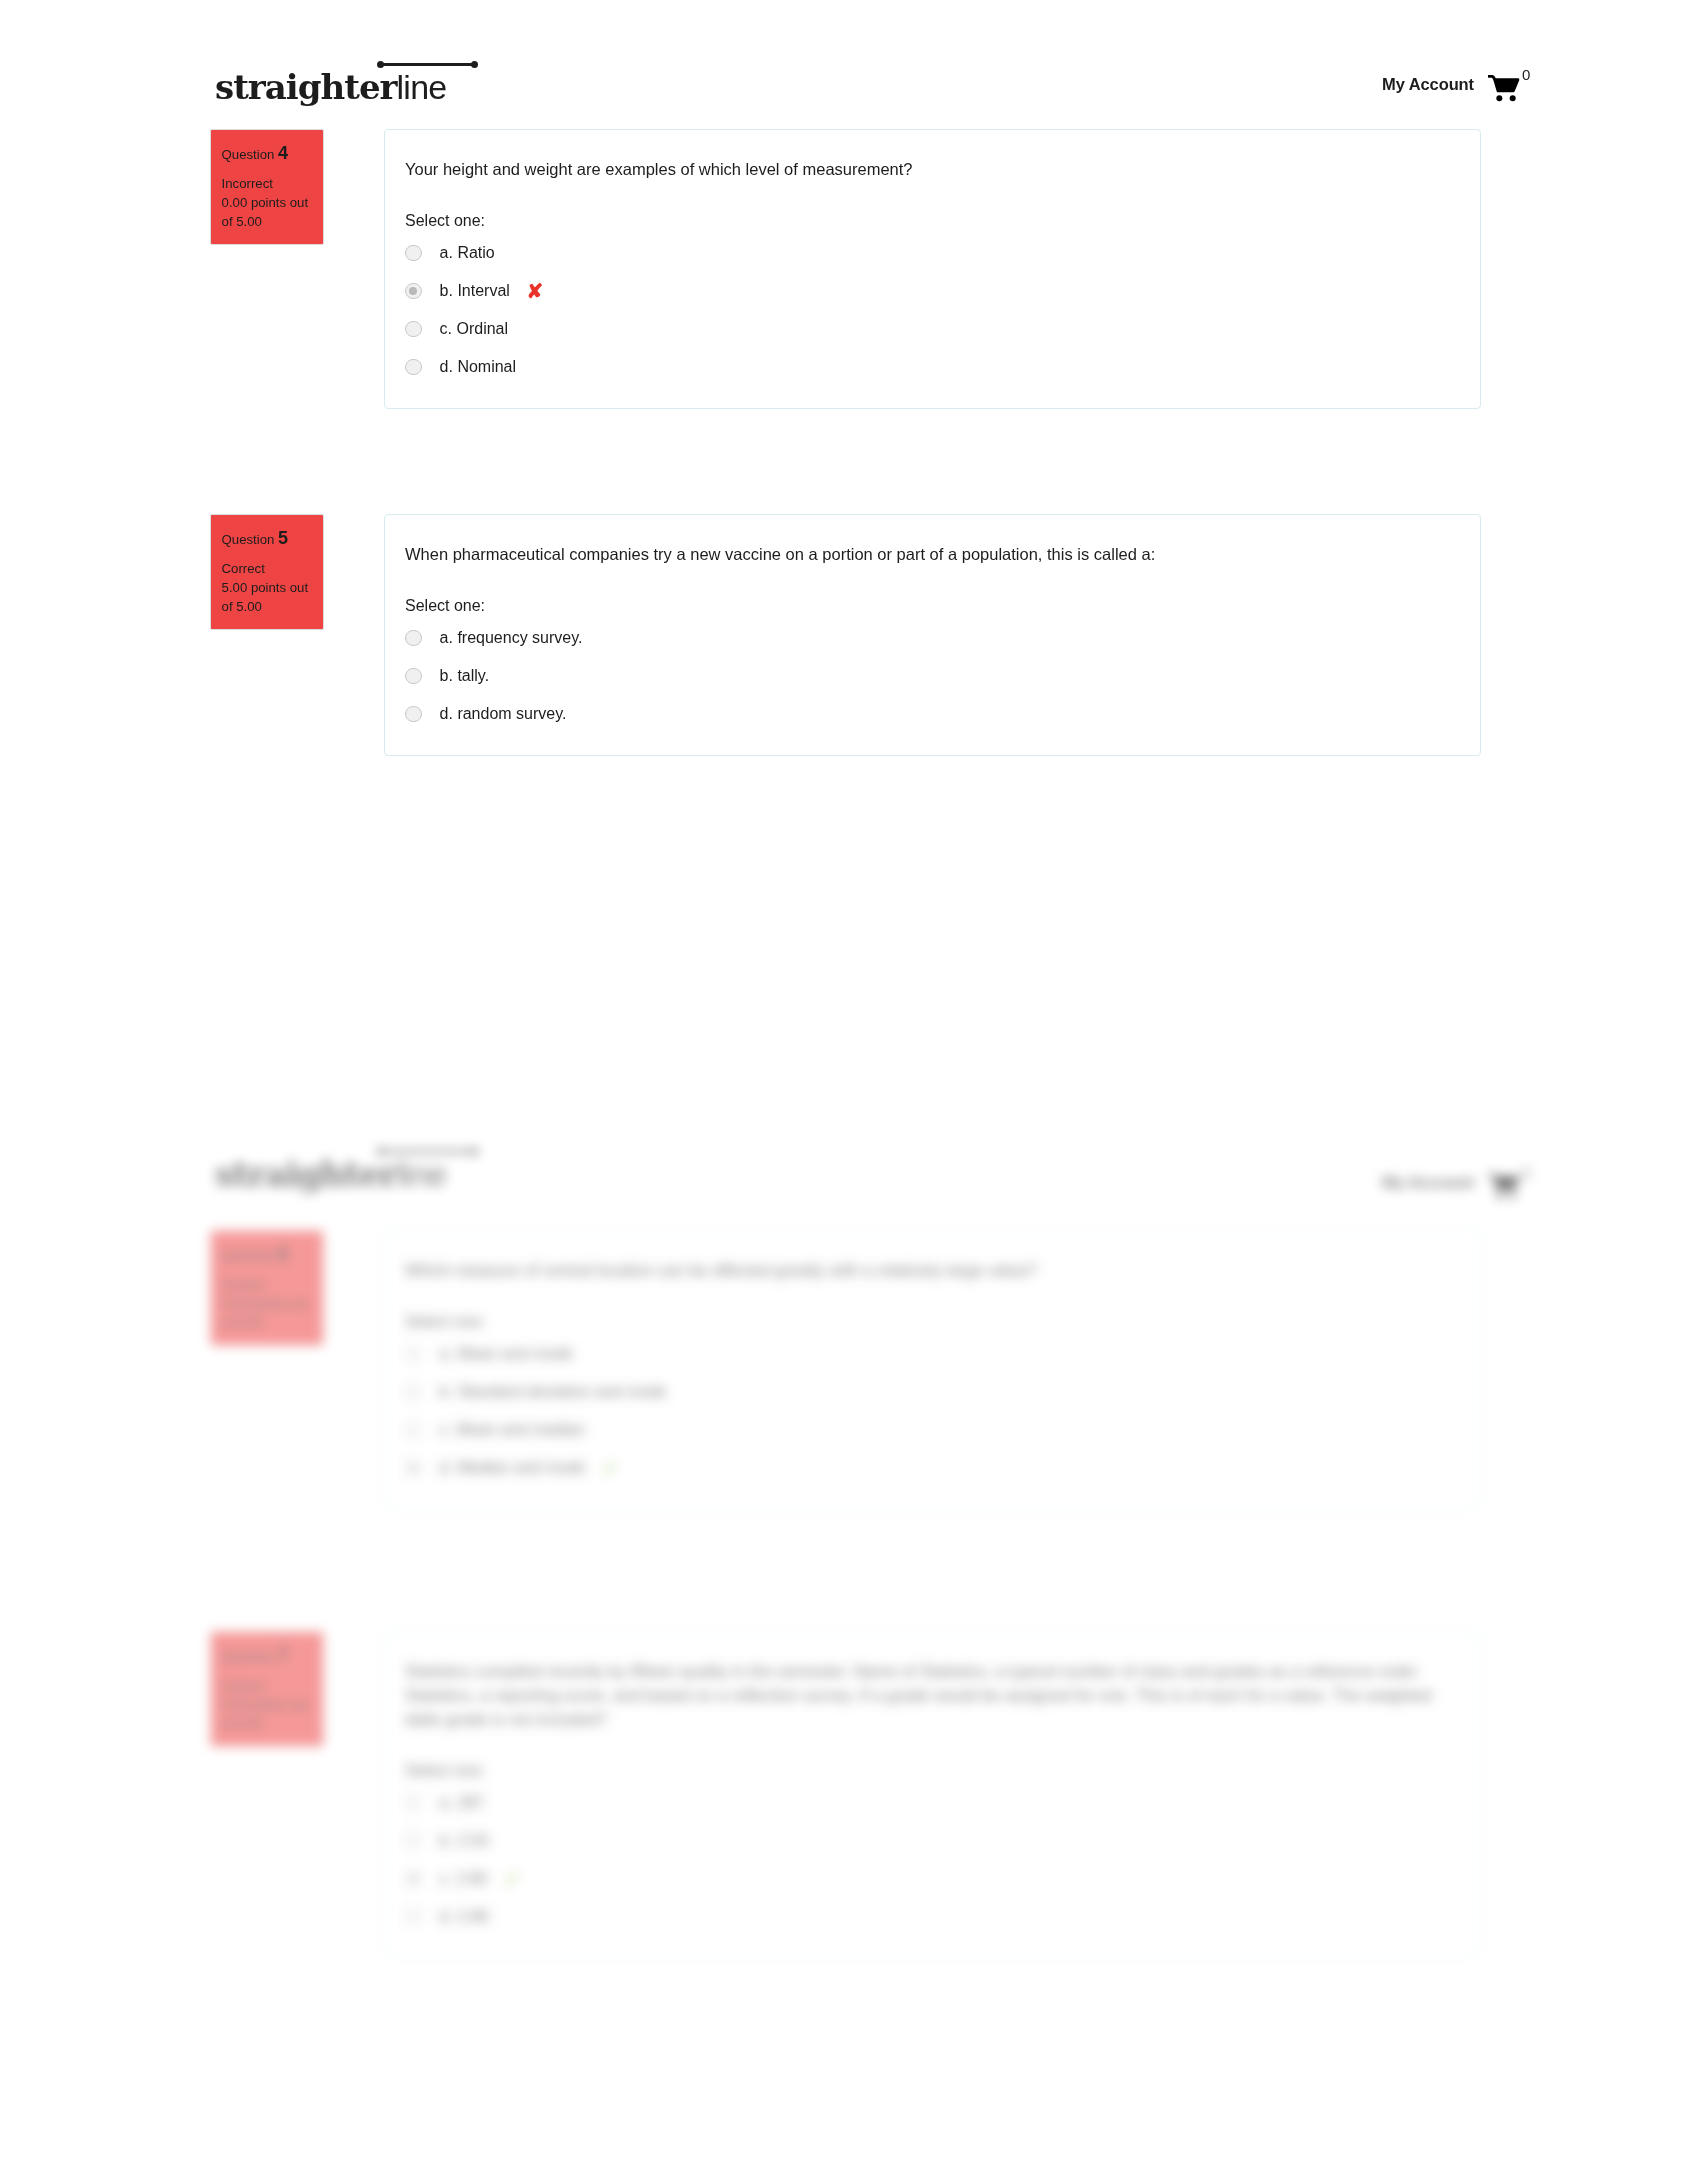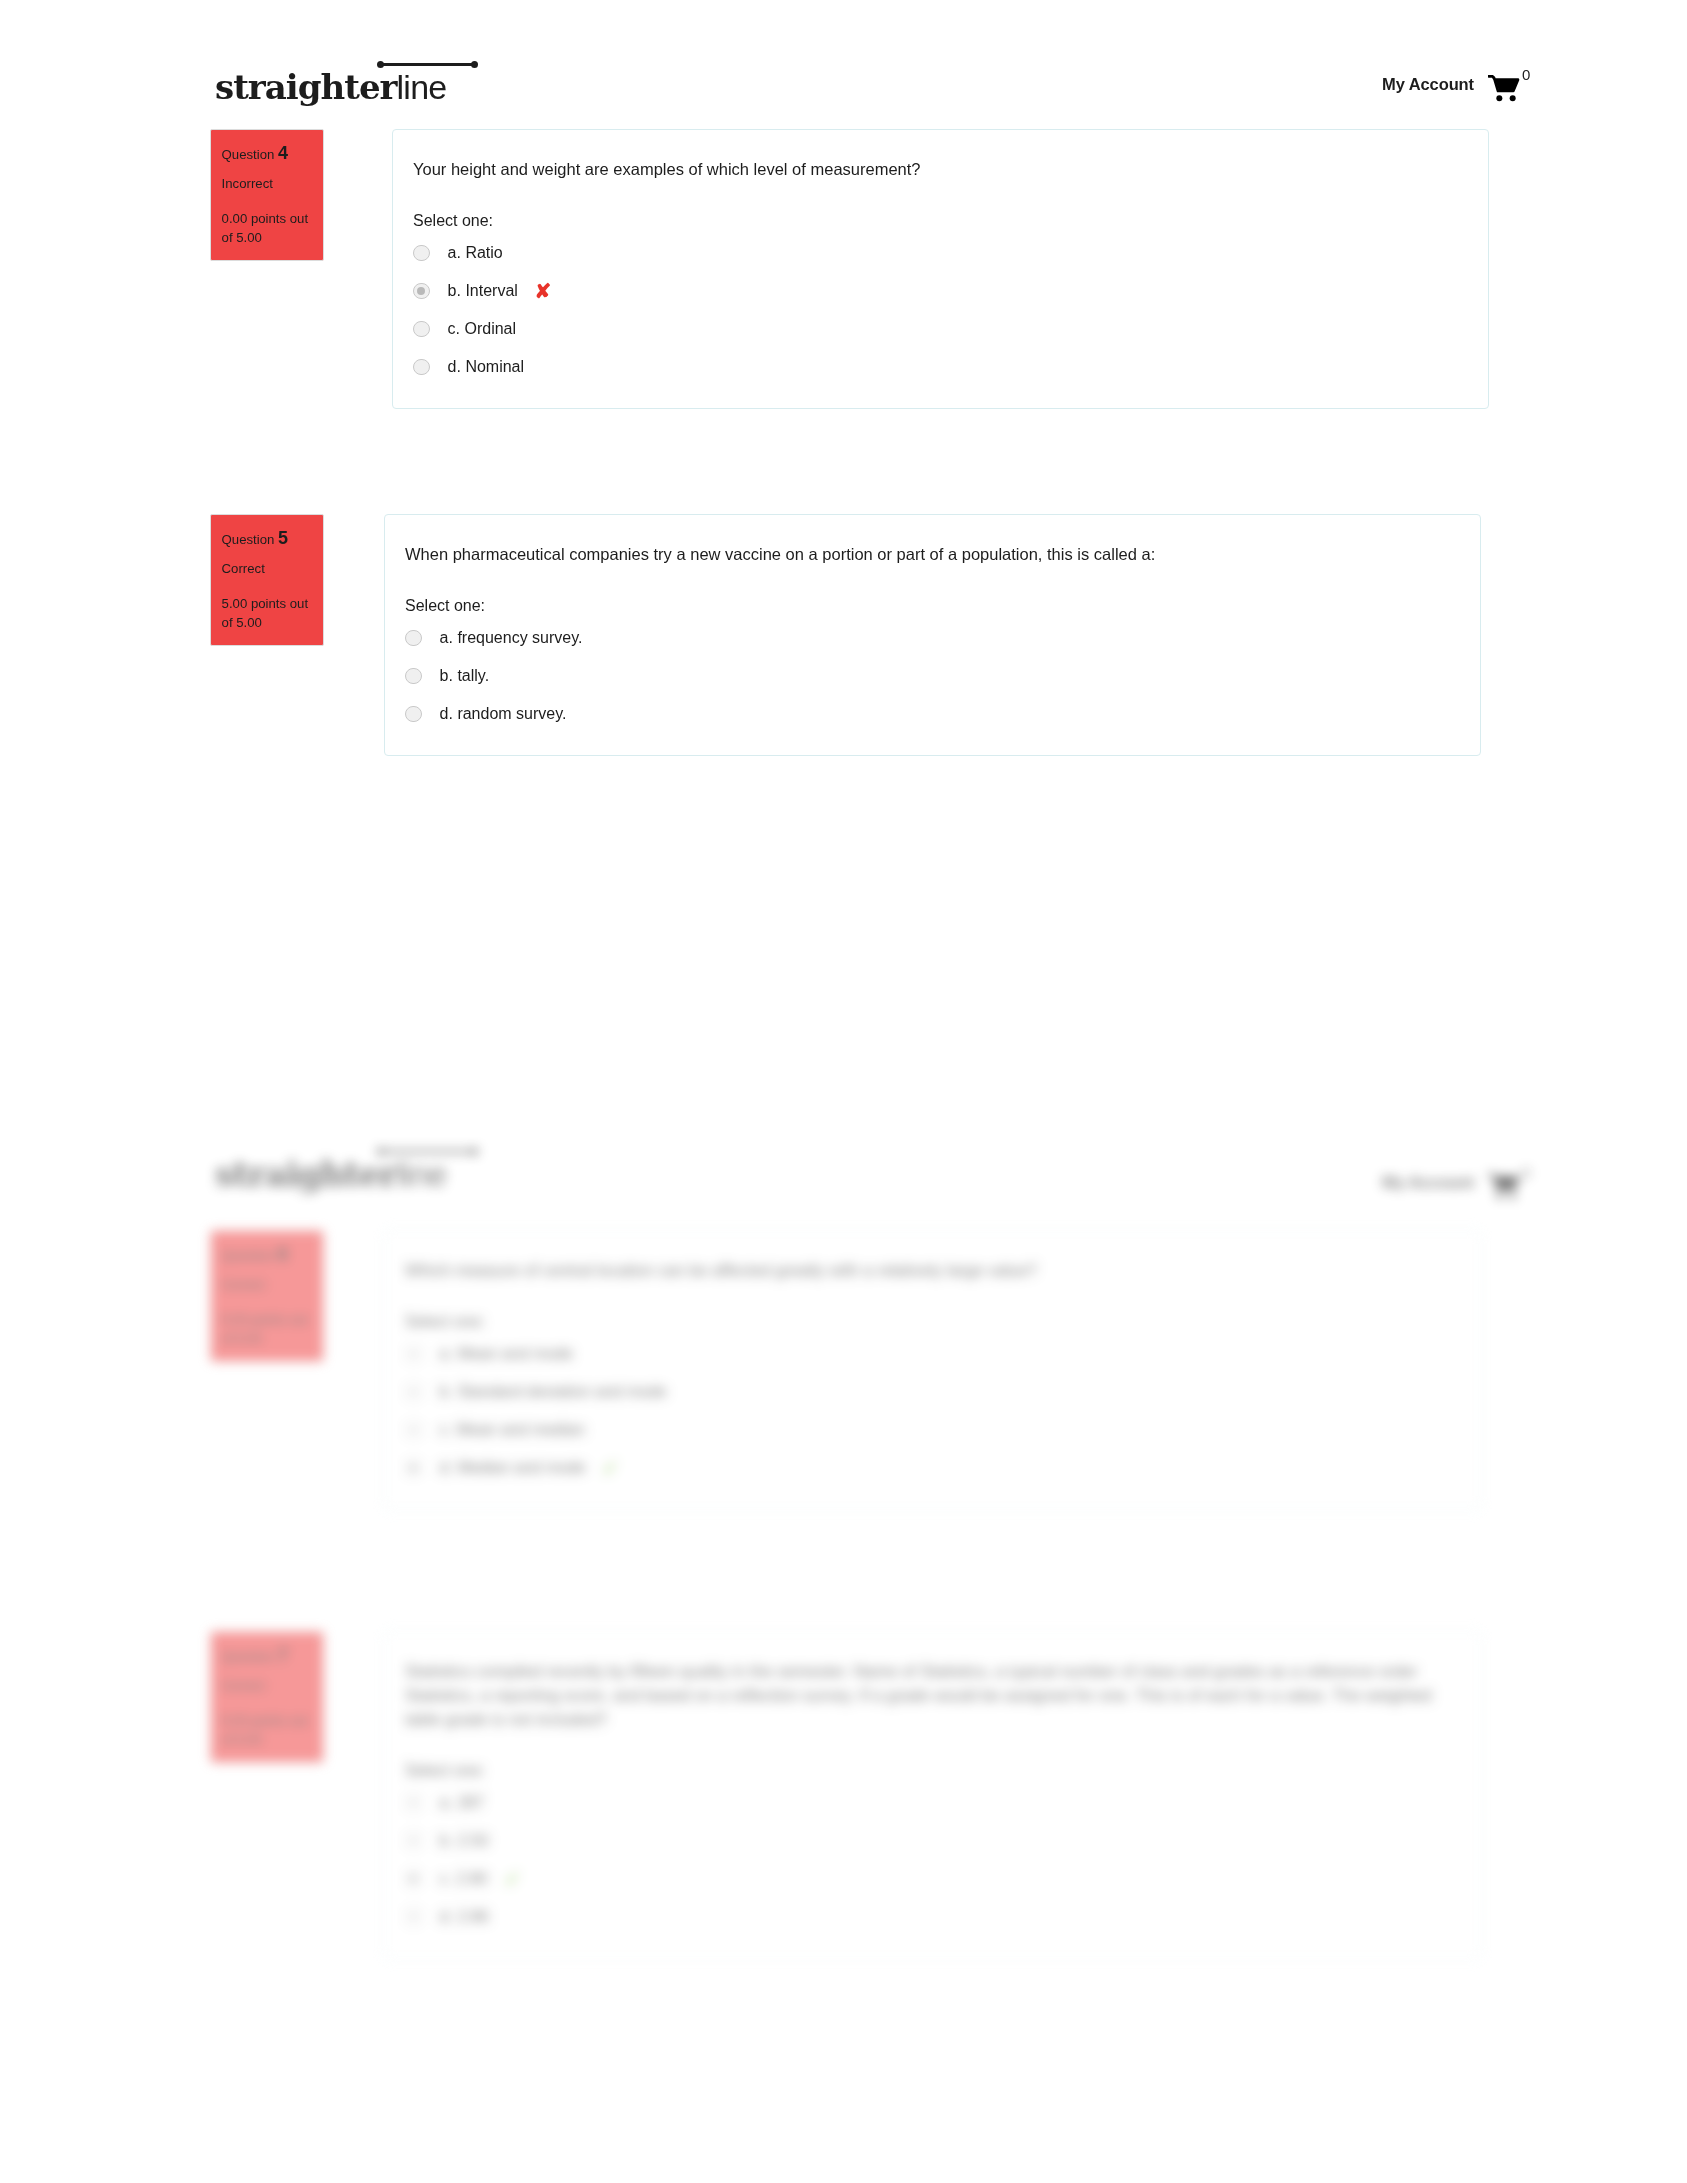--- a/index.html
+++ b/index.html
@@ -121,21 +121,21 @@
     border-radius: 2px;
     background: #ef4444;
     padding: 11.2px 10.6px 12px 10.6px;
     font-size: 13.2px;
     line-height: 1.42;
     color: #1d1d1d;
   }
   .qinfo .qnum { white-space: nowrap; }
   .qinfo .qnum b { font-size: 18px; font-weight: bold; }
   .qinfo .qstate { margin-top: 8.6px; }
-  .qinfo .qgrade { margin-top: 16px; }
+  .qinfo .qgrade { }
 
   .qcard {
     position: absolute;
     left: 384px;
     width: 1097px;
     box-sizing: border-box;
     border: 1.3px solid #d8ecef;
     border-radius: 4px;
     background: #ffffff;
     padding: 28px 20px 22.5px 20px;
@@ -228,21 +228,21 @@
   <div class="qblock" style="top:129px;">
     <div class="qinfo" style="top:0;">
       <div class="qnum">
         <span>Question</span>
         <b>4</b>
       </div>
       <div class="qstate">Incorrect</div>
       <div class="qgrade">0.00 points out of 5.00</div>
     </div>
 
-    <div class="qcard" style="top:0;margin-left:8px;">
+    <div class="qcard" style="top:0;">
       <p class="qtext">Your height and weight are examples of which level of measurement?</p>
       <p class="select-one">Select one:</p>
       <ul class="answers">
         <li class="answer">
           <span class="radio"></span>
           <span class="answer-label">a. Ratio</span>
         </li>
         <li class="answer">
           <span class="radio on"></span>
           <span class="answer-label">b. Interval</span>

